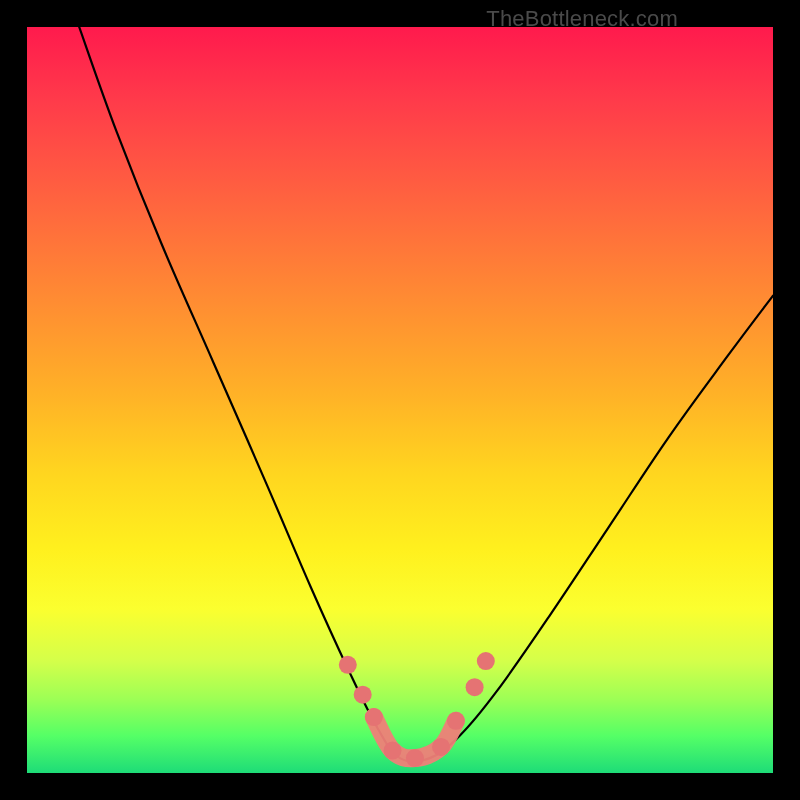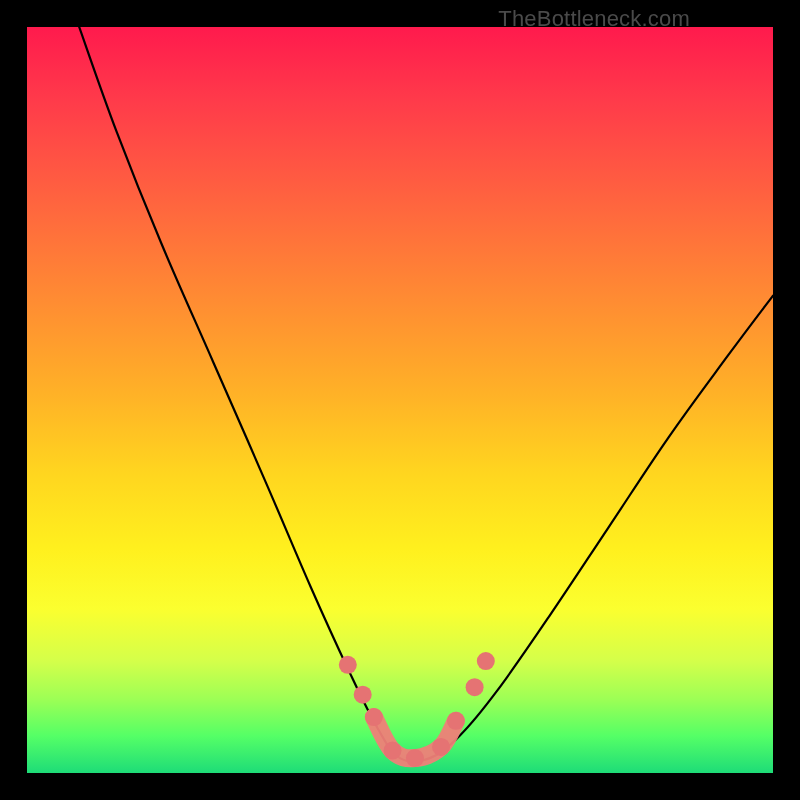--- a/index.html
+++ b/index.html
@@ -9,21 +9,20 @@
     height: 800px;
     background: #000;
     overflow: hidden;
     font-family: Arial, Helvetica, sans-serif;
   }
   .frame {
     position: relative;
     width: 692px;
     height: 800px;
     background: #000;
-    padding-left: 12px;
   }
   .plot-area {
     position: absolute;
     left: 27px;
     top: 27px;
     width: 746px;
     height: 746px;
     
     background: linear-gradient(to bottom,
       #ff1a4d 0%,

